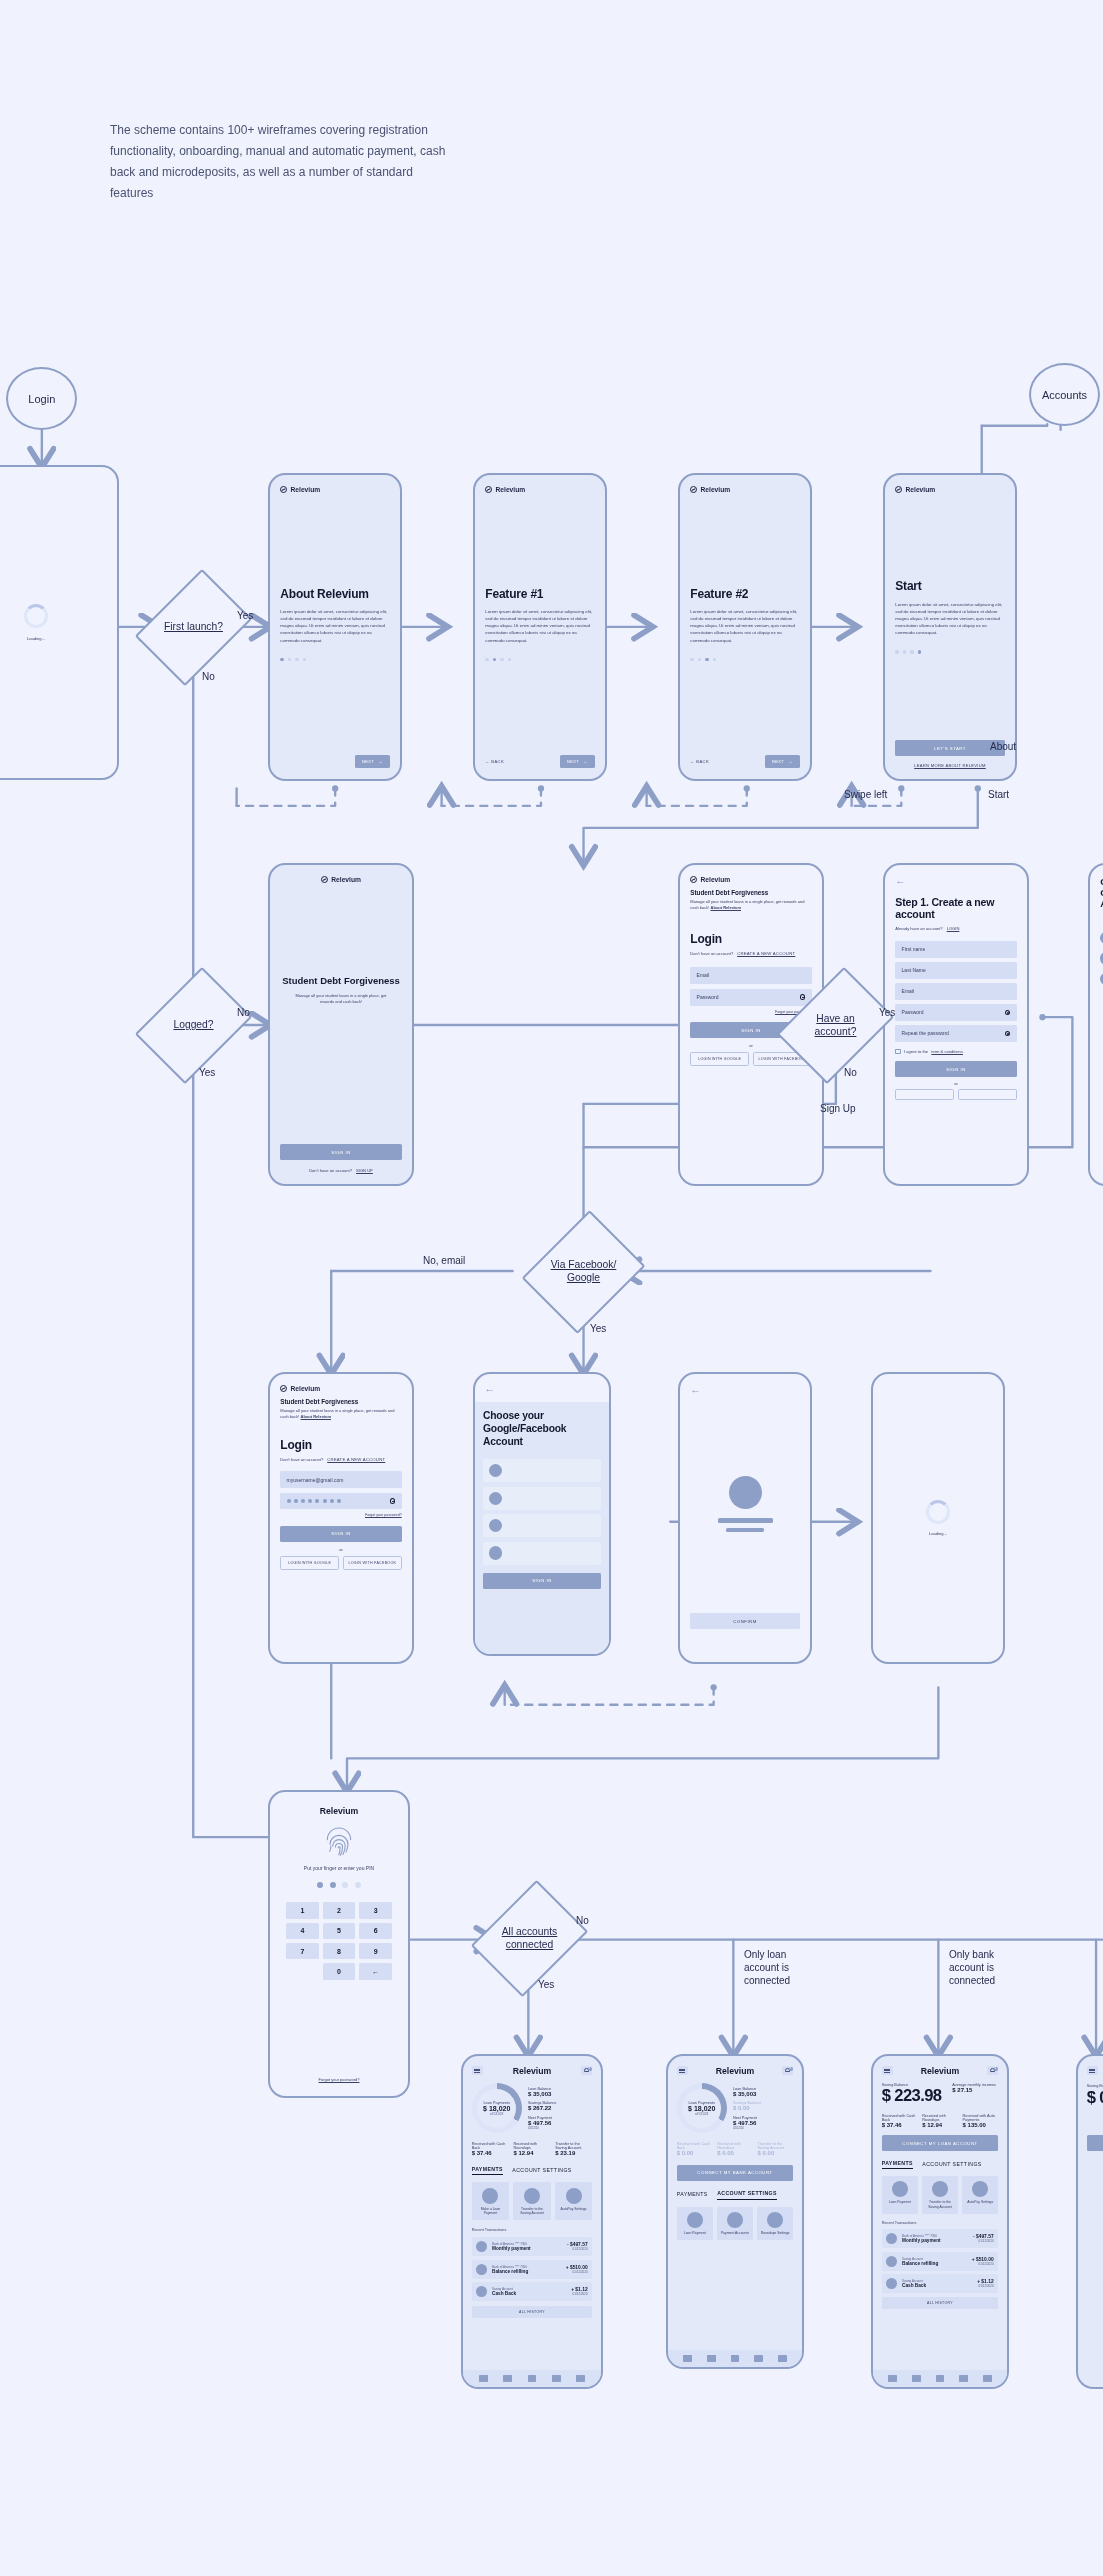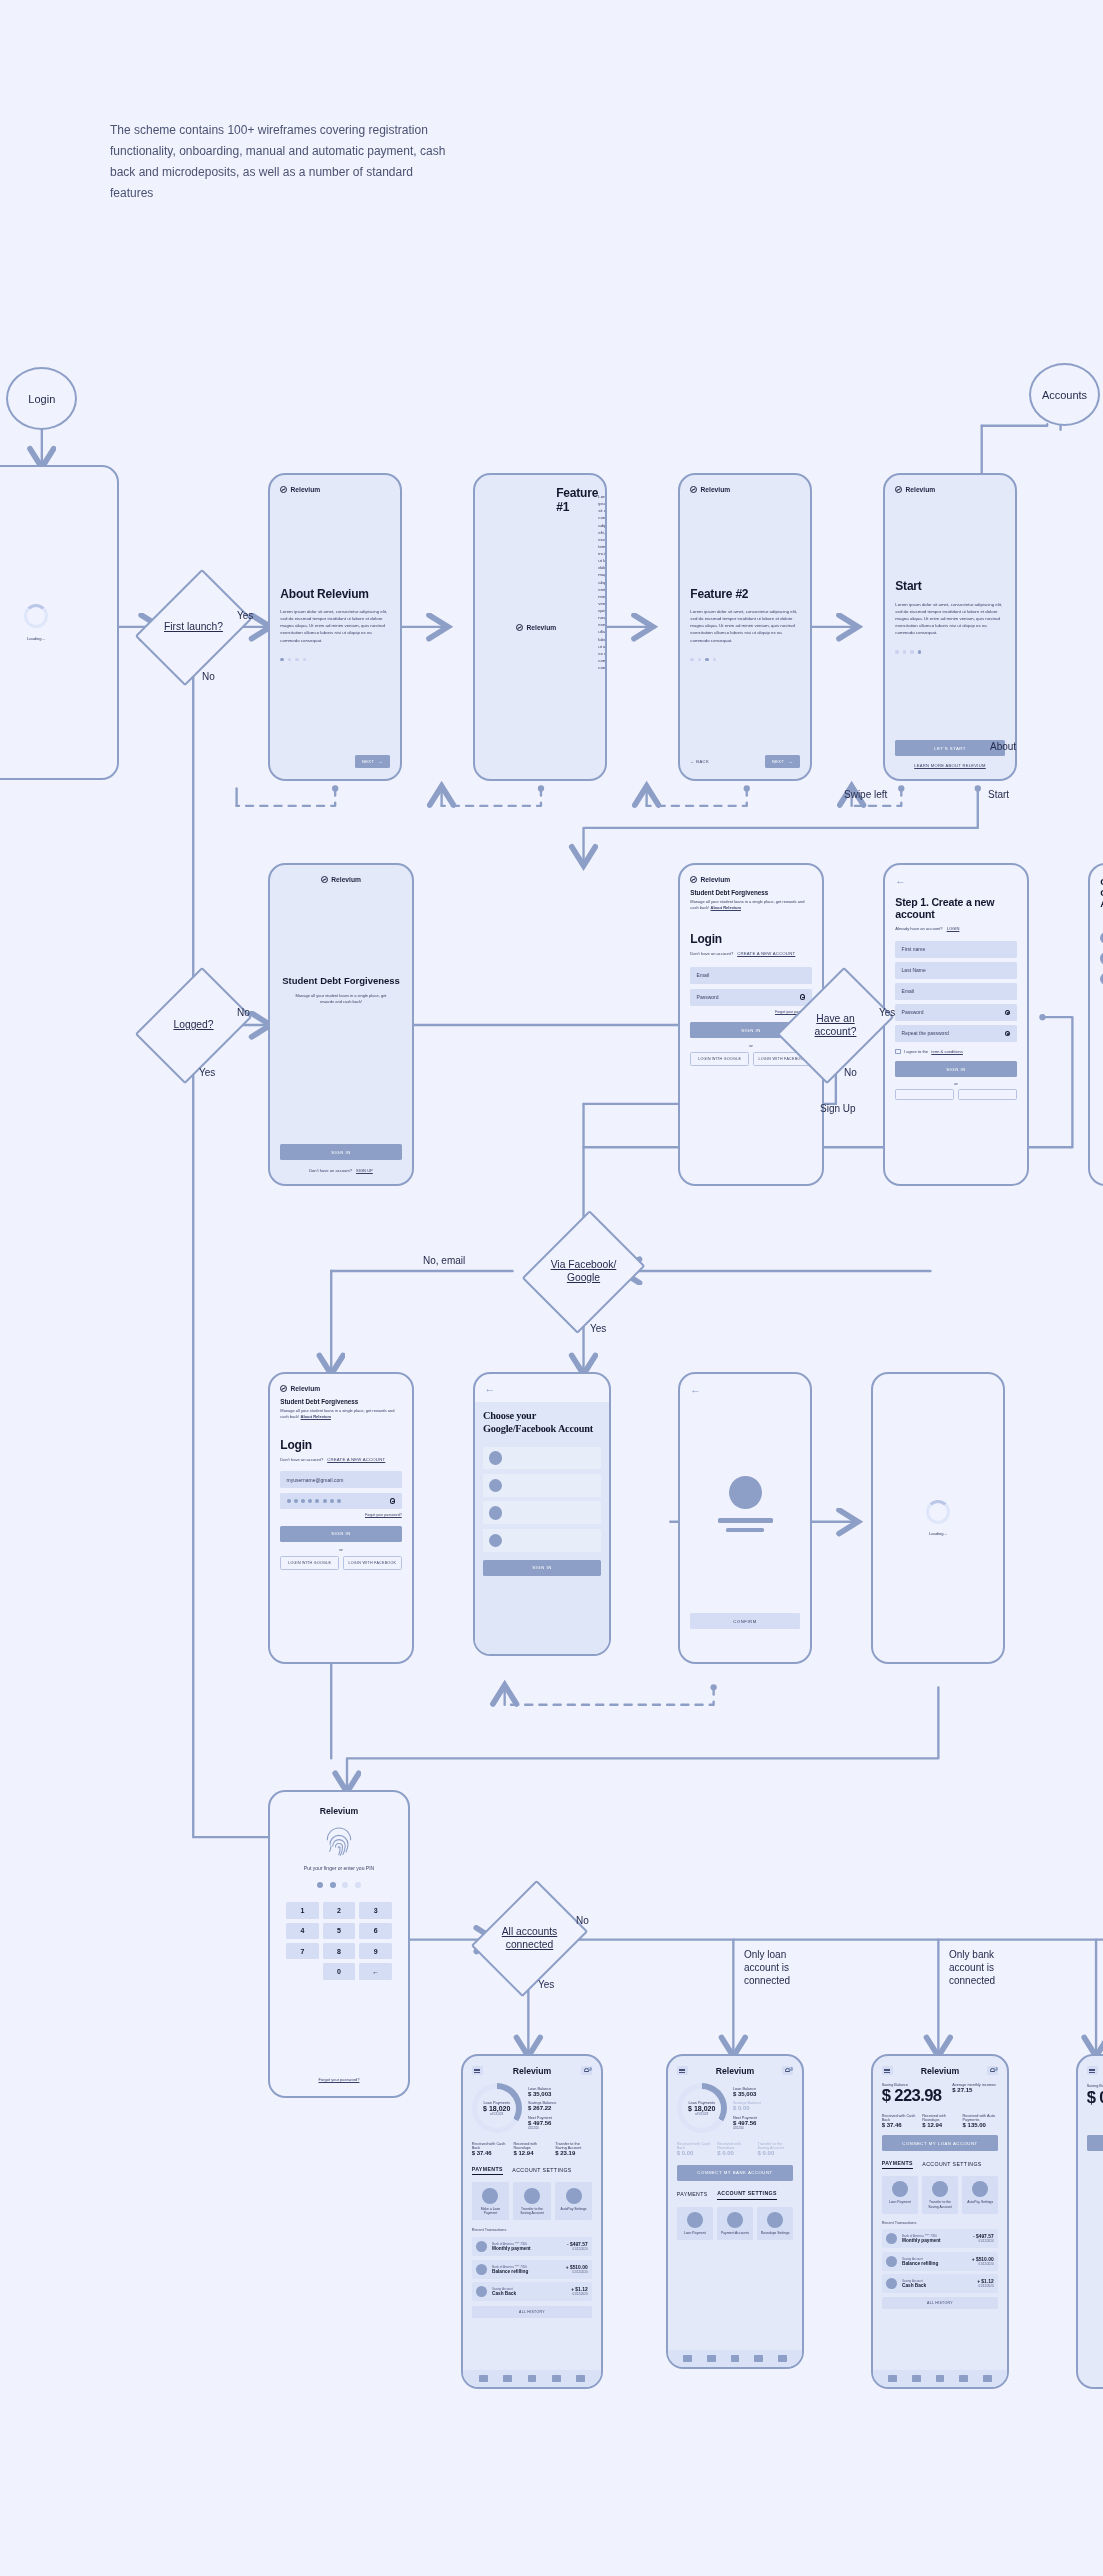--- a/index.html
+++ b/index.html
@@ -322,21 +322,21 @@
       <div style="display:flex;justify-content:flex-end;">
         <span class="btn-sm">
           <span>NEXT</span>
           <span>→</span>
         </span>
       </div>
     </div>
   </div>
 
   <div class="phone" style="left:473px;top:473px;width:134px;height:308px;">
-    <div class="scr" style="display:flex;flex-direction:row;margin-left:31px;">
+    <div class="scr" style="display:flex;flex-direction:column;">
       <div class="logo">
         <i class="mark"></i>
         <span>Relevium</span>
       </div>
       <div style="flex:1"></div>
       <div class="h1">Feature #1</div>
       <div class="body-s" style="margin-top:7px;">Lorem ipsum dolor sit amet, consectetur adipiscing elit, sed do eiusmod tempor incididunt ut labore et dolore magna aliqua. Ut enim ad minim veniam, quis nostrud exercitation ullamco laboris nisi ut aliquip ex ea commodo consequat.</div>
       <div class="dots" style="margin-top:14px;">
         <i></i>
           <i class="on"></i>
@@ -549,21 +549,21 @@
         <div class="btn-ghost">LOGIN WITH GOOGLE</div>
         <div class="btn-ghost">LOGIN WITH FACEBOOK</div>
       </div>
     </div>
   </div>
 
   <div class="phone plain" style="left:473px;top:1372px;width:138px;height:284px;">
     <div class="scr" style="padding:9.5px 0 0;display:flex;flex-direction:column;">
       <div class="back" style="padding-left:9.5px;">←</div>
       <div class="galist" style="margin-top:8px;flex:1;">
-        <div class="h1" style="font-size:10.3px;line-height:1.25;font-family:Liberation Serif, serif;">Choose your Google/Facebook Account</div>
+        <div class="h1" style="font-size:10.3px;line-height:1.25;">Choose your Google/Facebook Account</div>
         <div style="margin-top:11px;">
           <div class="grow">
             <span class="av"></span>
             <span class="bars"><span class="bar"></span><span class="bar s"></span></span>
           </div>
           <div class="grow">
             <span class="av"></span>
             <span class="bars"><span class="bar"></span><span class="bar s"></span></span>
           </div>
           <div class="grow">

